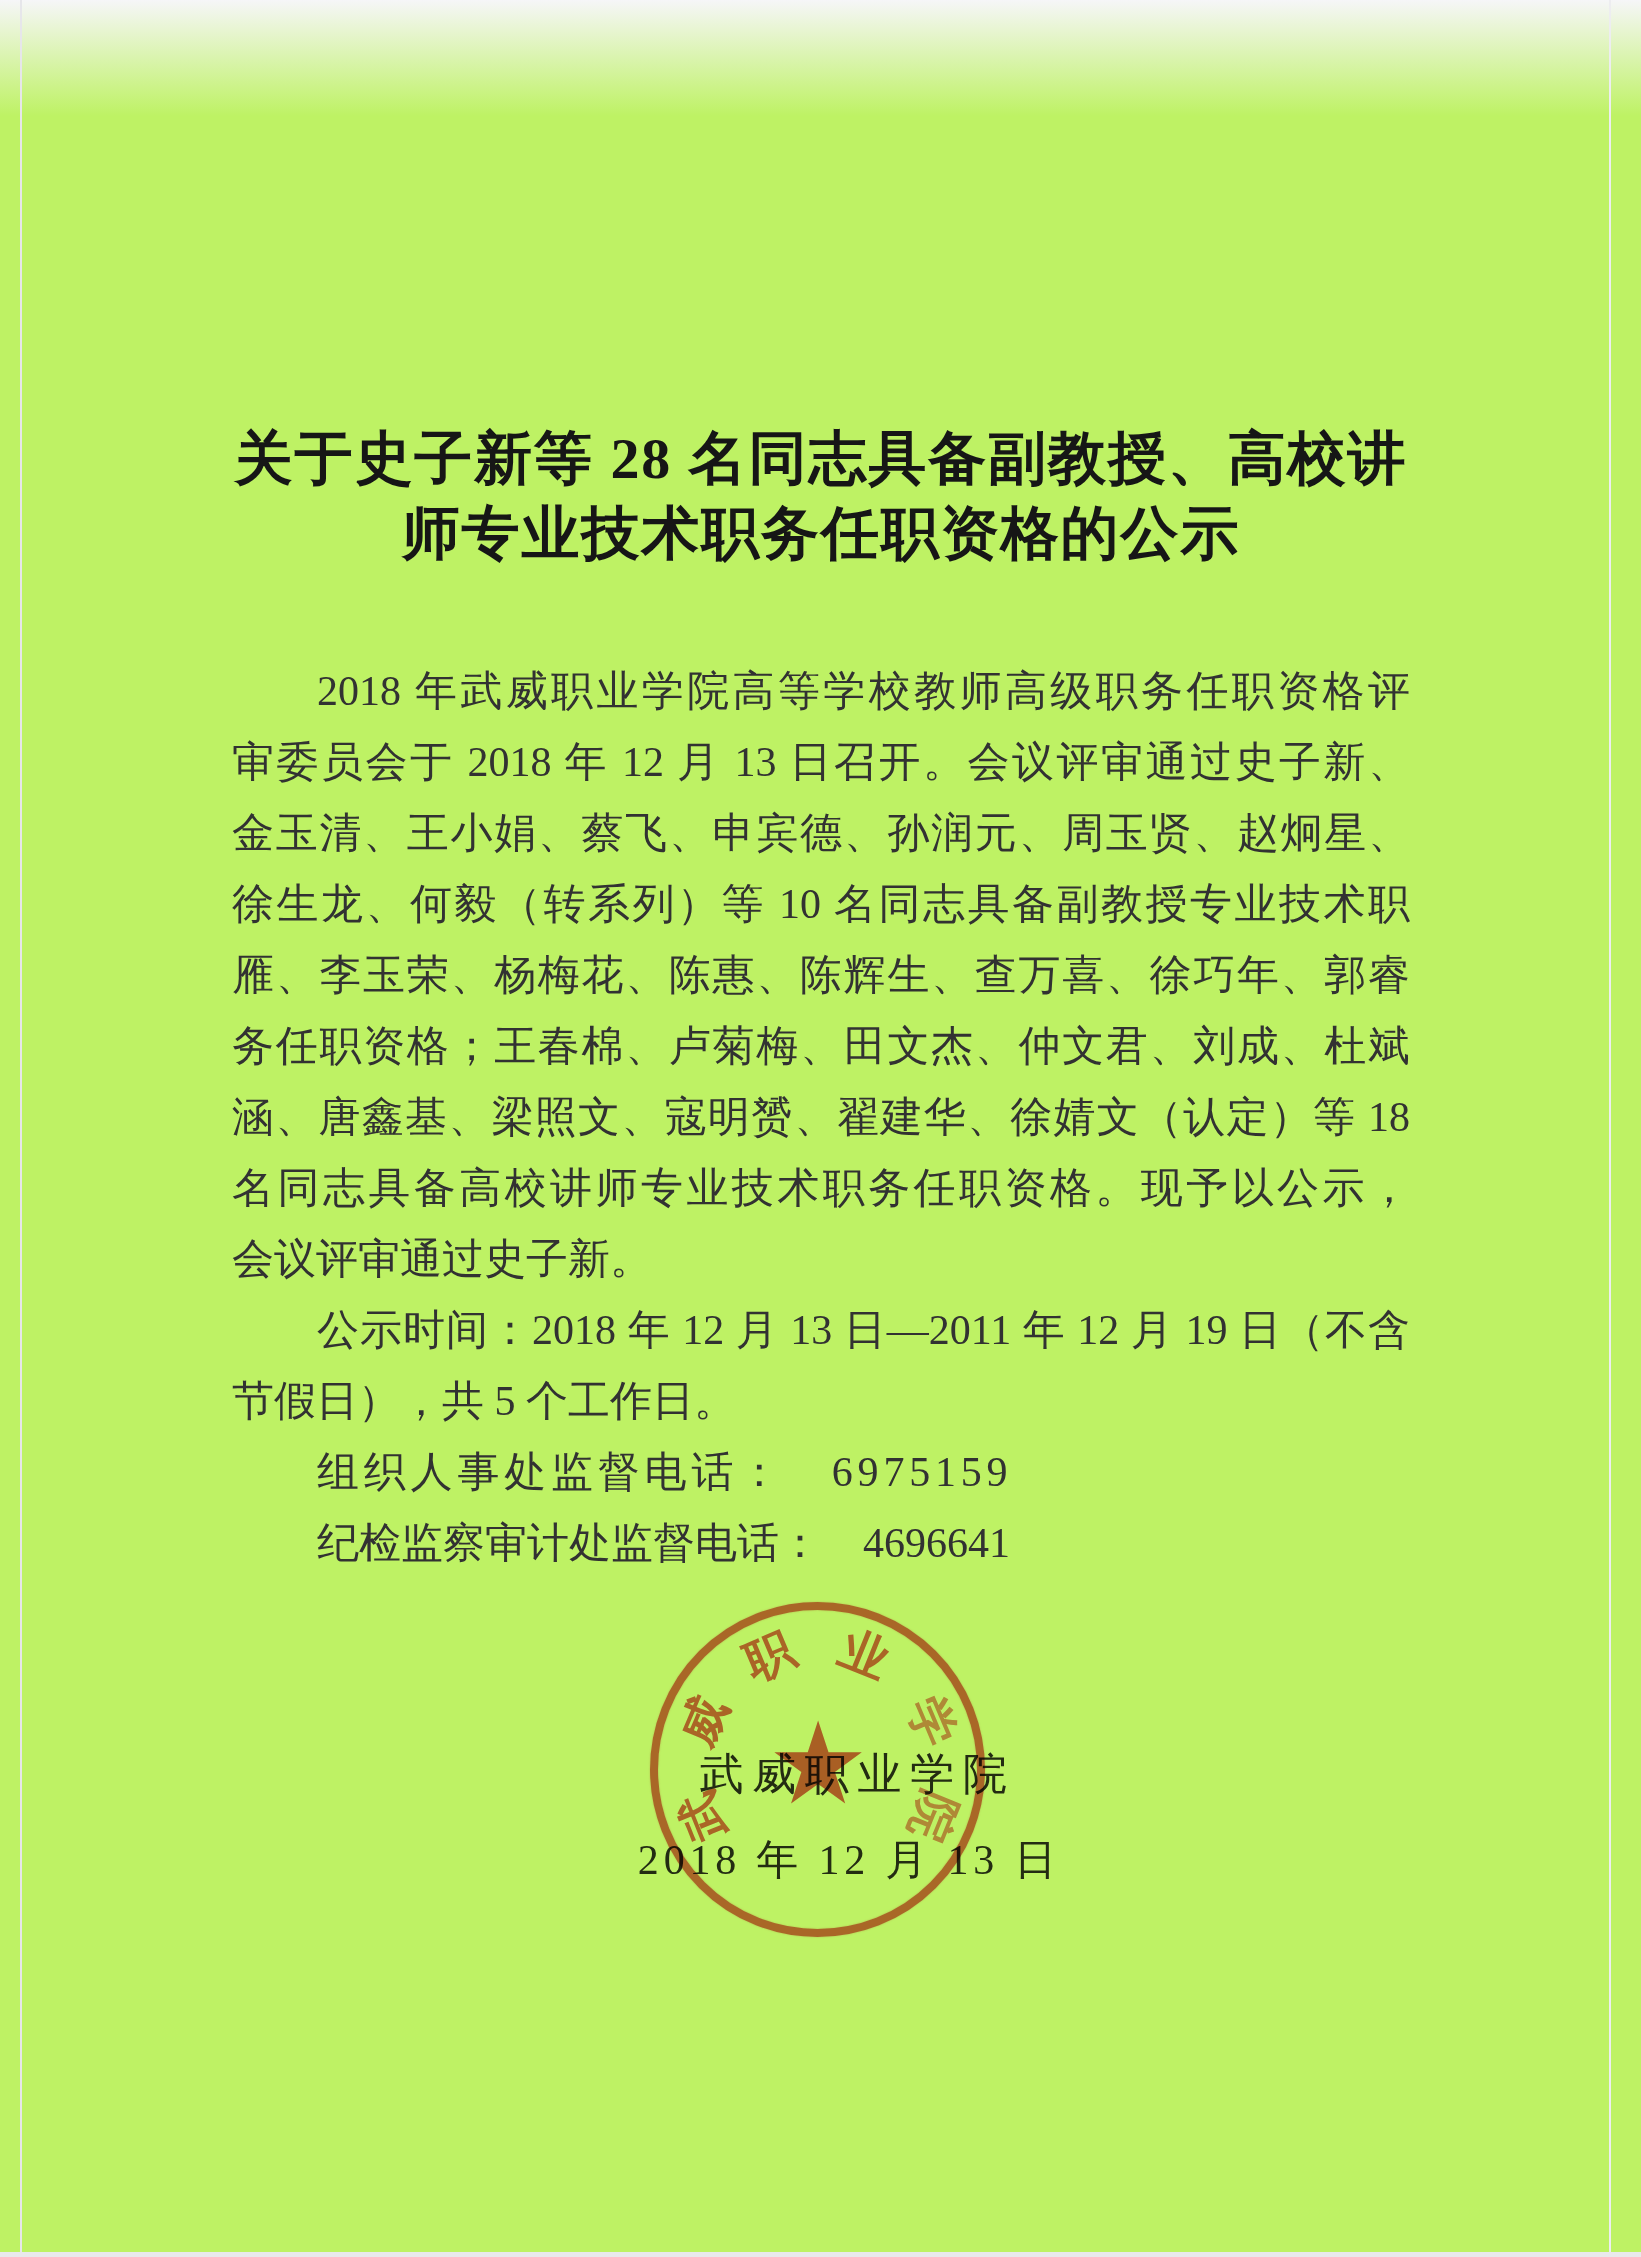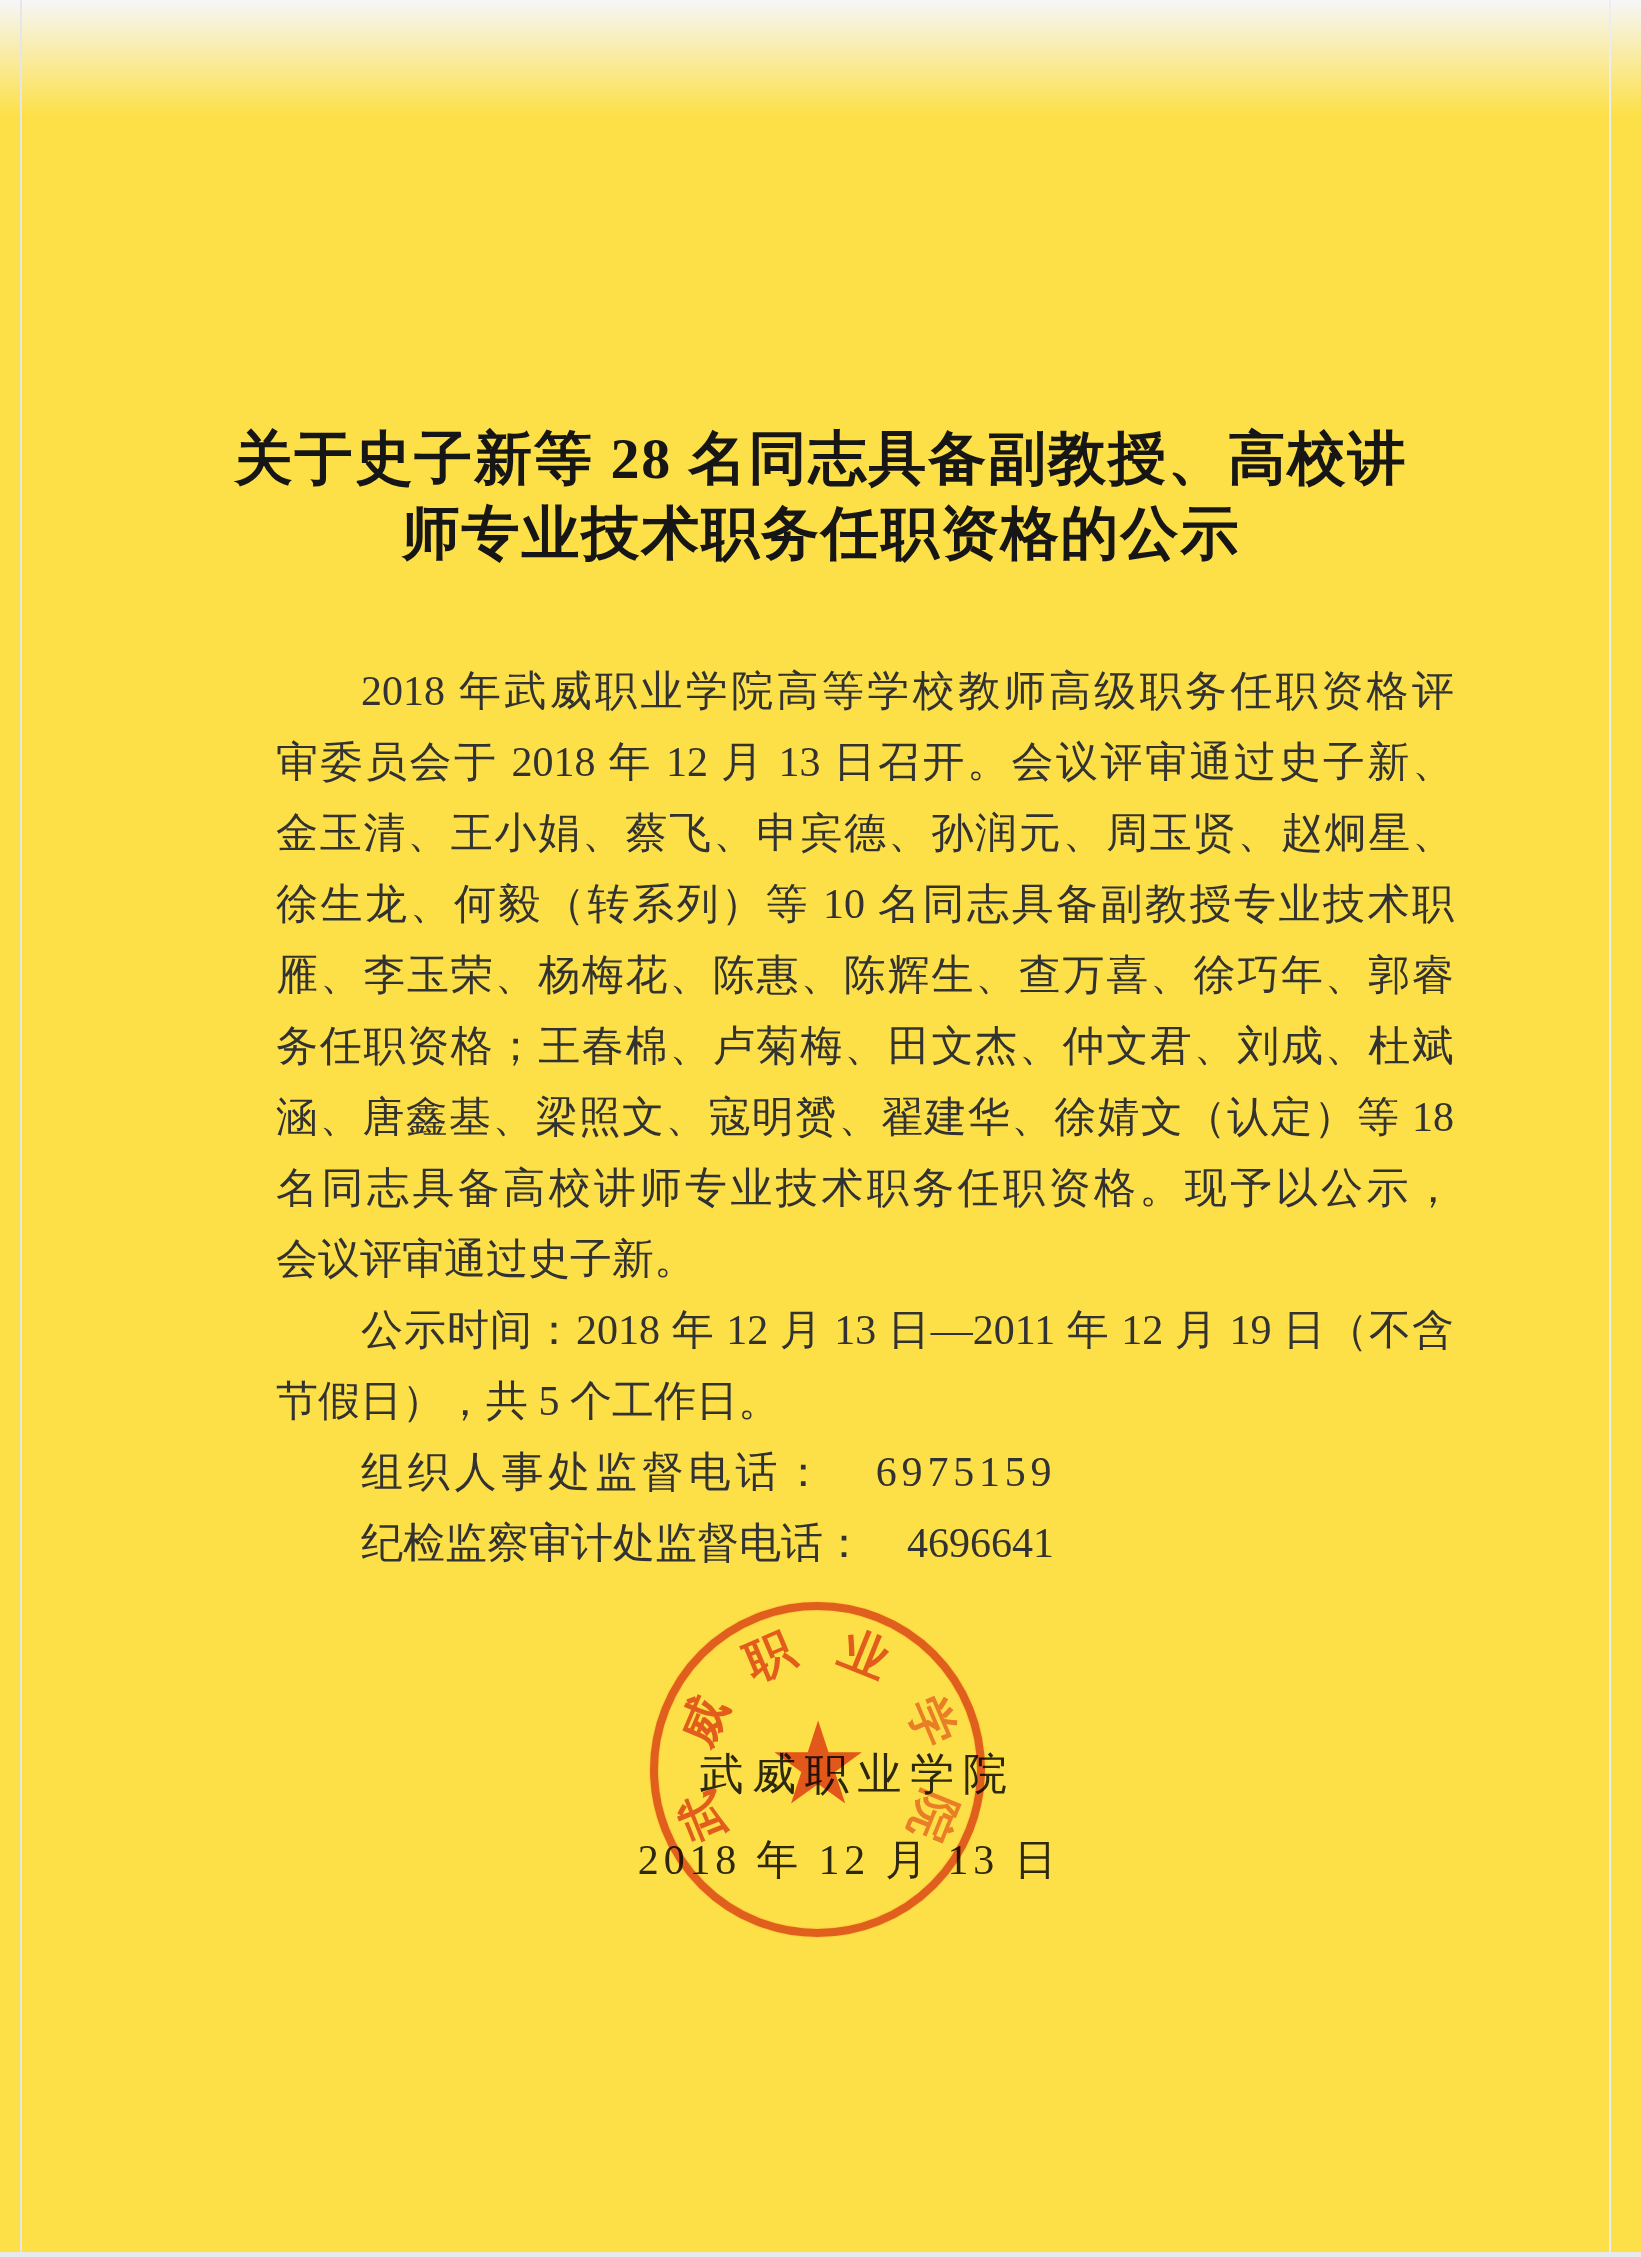--- a/index.html
+++ b/index.html
@@ -3,42 +3,42 @@
 <meta charset="utf-8">
 <style>
   html,body{margin:0;padding:0;}
   body{
     width:1641px;height:2257px;
     background:#f1f1f3;
     font-family:"Liberation Serif","DejaVu Serif",serif;
   }
   .page{
     position:relative;width:1641px;height:2257px;overflow:hidden;
-    background:#fde047;
+    background:#bef264;
     color:#2f2f2f;
   }
   
   .edge-left{position:absolute;left:20px;top:0;width:1.9px;height:2257px;background:#e6e6ea;}
   .edge-right{position:absolute;left:1609px;top:0;width:1.9px;height:2257px;background:#ededf0;}
   .haze-top{position:absolute;left:0;top:0;width:1641px;height:116px;
     background:linear-gradient(180deg,#f6f6f8 0%,rgba(252,252,253,0) 100%);}
   .edge-bottom{position:absolute;left:0;top:2252px;width:1641px;height:5.8px;background:#e9e9ec;}
 
   
   .title{
     position:absolute;left:145px;top:421px;width:1352px;
     text-align:center;font-weight:700;color:#161616;
     font-size:58px;line-height:75px;letter-spacing:1.9px;
   }
   .title .t-line{height:75px;}
 
   
   .body-text{
     position:absolute;left:232px;top:656px;width:1178px;
-    font-size:42px;color:#323232;margin-left:44px;
+    font-size:42px;color:#323232;
   }
   .b-line{height:71px;line-height:71px;white-space:nowrap;}
   .b-line.justify{white-space:normal;text-align:justify;text-align-last:justify;}
   .b-line.indent{text-indent:85px;}
   .b-line.spread{letter-spacing:4.8px;}
 
   
   .sig-org{
     position:absolute;left:37px;top:1751px;width:1641px;height:48px;line-height:48px;
     text-align:center;font-size:44px;color:#2e2e2e;letter-spacing:8.7px;

